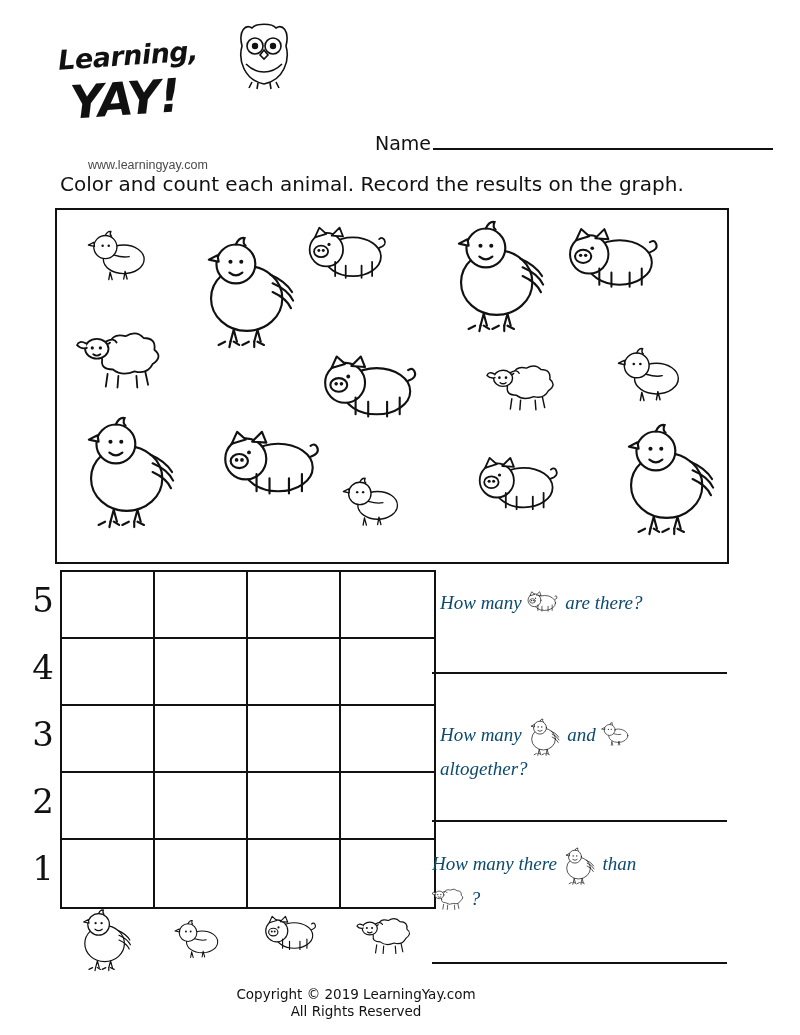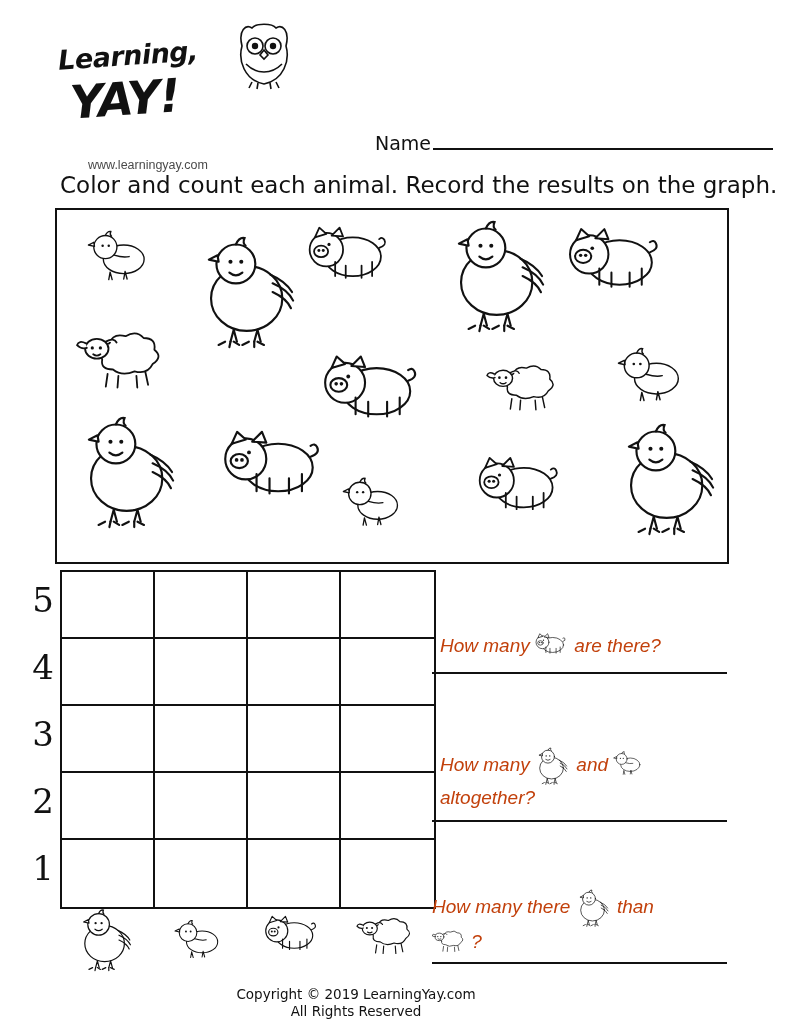--- a/index.html
+++ b/index.html
@@ -46,21 +46,21 @@
     font-family:"DejaVu Sans", sans-serif;
     font-size:19px;color:#111;
     display:flex;
   }
   .name-line{
     display:inline-block;width:340px;border-bottom:2px solid #111;height:16px;margin-left:2px;
   }
   .instructions{
     position:absolute;left:60px;top:172px;
     font-family:"DejaVu Sans", sans-serif;
-    font-size:23px;color:#111;
+    font-size:20px;color:#111;
   }
 
   
   .picture-box{
     position:absolute;left:55px;top:208px;
     width:670px;height:352px;
     border:2px solid #111;
     background:#fff;
   }
   .animal{position:absolute;}
@@ -85,31 +85,30 @@
   .cell.lastcol{border-right:none;}
   .cell.lastrow{border-bottom:none;}
 
   .x-icons{position:absolute;left:40px;top:340px;width:372px;height:60px;}
   .x-icon{position:absolute;}
 
   
   .questions{position:absolute;left:432px;top:570px;width:300px;}
   .q{
     position:relative;
-    font-family:Liberation Sans, sans-serif;
+    font-family:Liberation Serif, serif;
     font-style:italic;
-    font-size:19px;color:#c2410c;
+    font-size:19px;color:#0c4a6e;
     line-height:28px;
-    margin-top:42px;
   }
   .q .inline-ico{display:inline-block;vertical-align:middle;}
   .ans-line{border-bottom:2px solid #111;width:295px;height:0;}
   .q1{position:absolute;left:8px;top:18px;width:300px;}
   .line1{position:absolute;left:0px;top:102px;}
-  .q2{position:absolute;left:8px;top:136px;width:300px;}
+  .q2{position:absolute;left:8px;top:149px;width:300px;}
   .line2{position:absolute;left:0px;top:250px;}
   .q3{position:absolute;left:0px;top:278px;width:300px;}
   .line3{position:absolute;left:0px;top:392px;}
 
   
   .footer{
     position:absolute;left:0;top:986px;width:712px;text-align:center;
     font-family:"DejaVu Sans", sans-serif;
     font-size:13.5px;color:#111;line-height:17px;
   }

